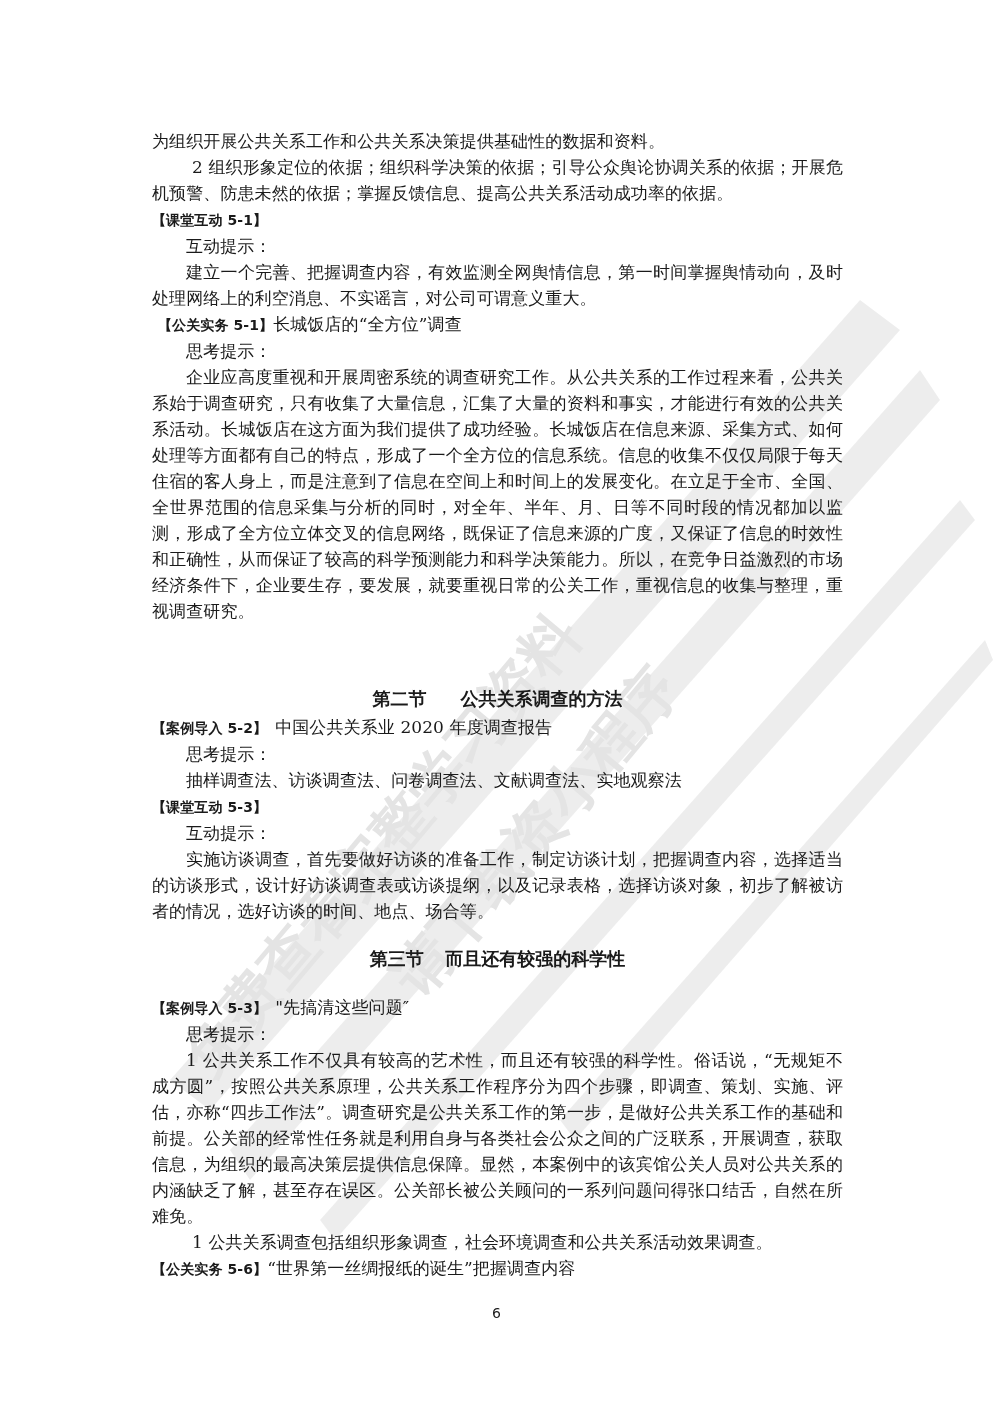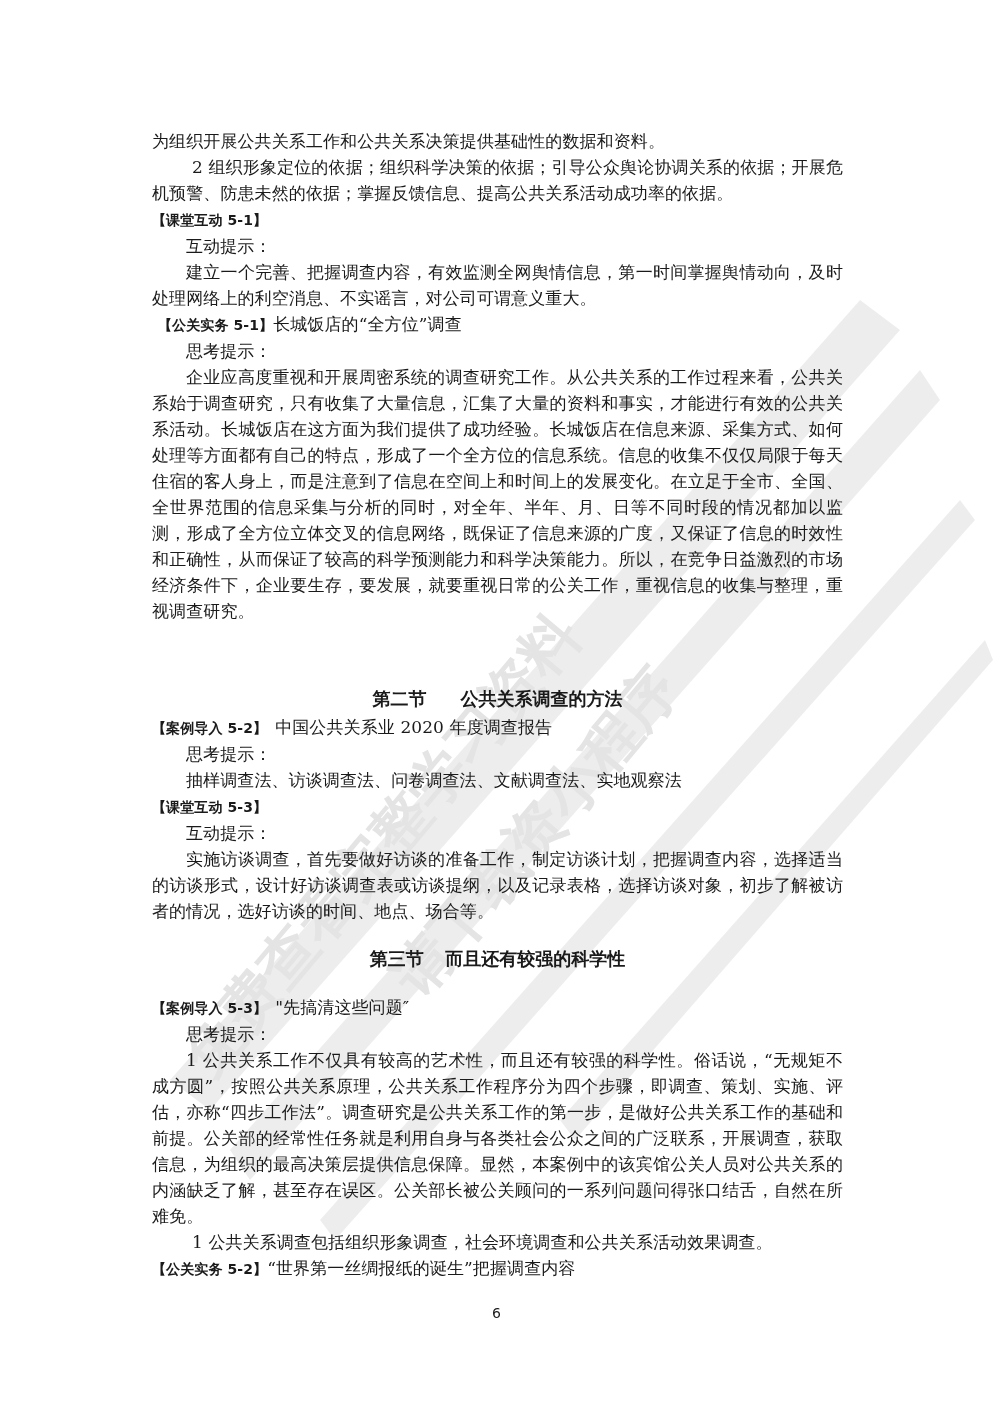--- a/index.html
+++ b/index.html
@@ -51,16 +51,16 @@
   <p class="p ind">互动提示：</p>
   <p class="p ind">实施访谈调查，首先要做好访谈的准备工作，制定访谈计划，把握调查内容，选择适当的访谈形式，设计好访谈调查表或访谈提纲，以及记录表格，选择访谈对象，初步了解被访者的情况，选好访谈的时间、地点、场合等。</p>
 
   <div style="height:22px"></div>
   <p class="heading sp">第三节  而且还有较强的科学性</p>
   <div style="height:20px"></div>
   <p class="p"><span class="label">【案例导入 5-3】</span><span style="display:inline-block;width:8px"></span><span>"先搞清这些问题″</span></p>
   <p class="p ind">思考提示：</p>
   <p class="p ind">1 公共关系工作不仅具有较高的艺术性，而且还有较强的科学性。俗话说，“无规矩不成方圆”，按照公共关系原理，公共关系工作程序分为四个步骤，即调查、策划、实施、评估，亦称“四步工作法”。调查研究是公共关系工作的第一步，是做好公共关系工作的基础和前提。公关部的经常性任务就是利用自身与各类社会公众之间的广泛联系，开展调查，获取信息，为组织的最高决策层提供信息保障。显然，本案例中的该宾馆公关人员对公共关系的内涵缺乏了解，甚至存在误区。公关部长被公关顾问的一系列问题问得张口结舌，自然在所难免。</p>
   <p class="p ind2">1 公共关系调查包括组织形象调查，社会环境调查和公共关系活动效果调查。</p>
-  <p class="p"><span class="label">【公关实务 5-2】</span><span>“世界第一丝绸报纸的诞生”把握调查内容</span></p>
+  <p class="p"><span class="label">【公关实务 5-6】</span><span>“世界第一丝绸报纸的诞生”把握调查内容</span></p>
 </div>
 
 <div class="pagenum">6</div>
 
 </body></html>

